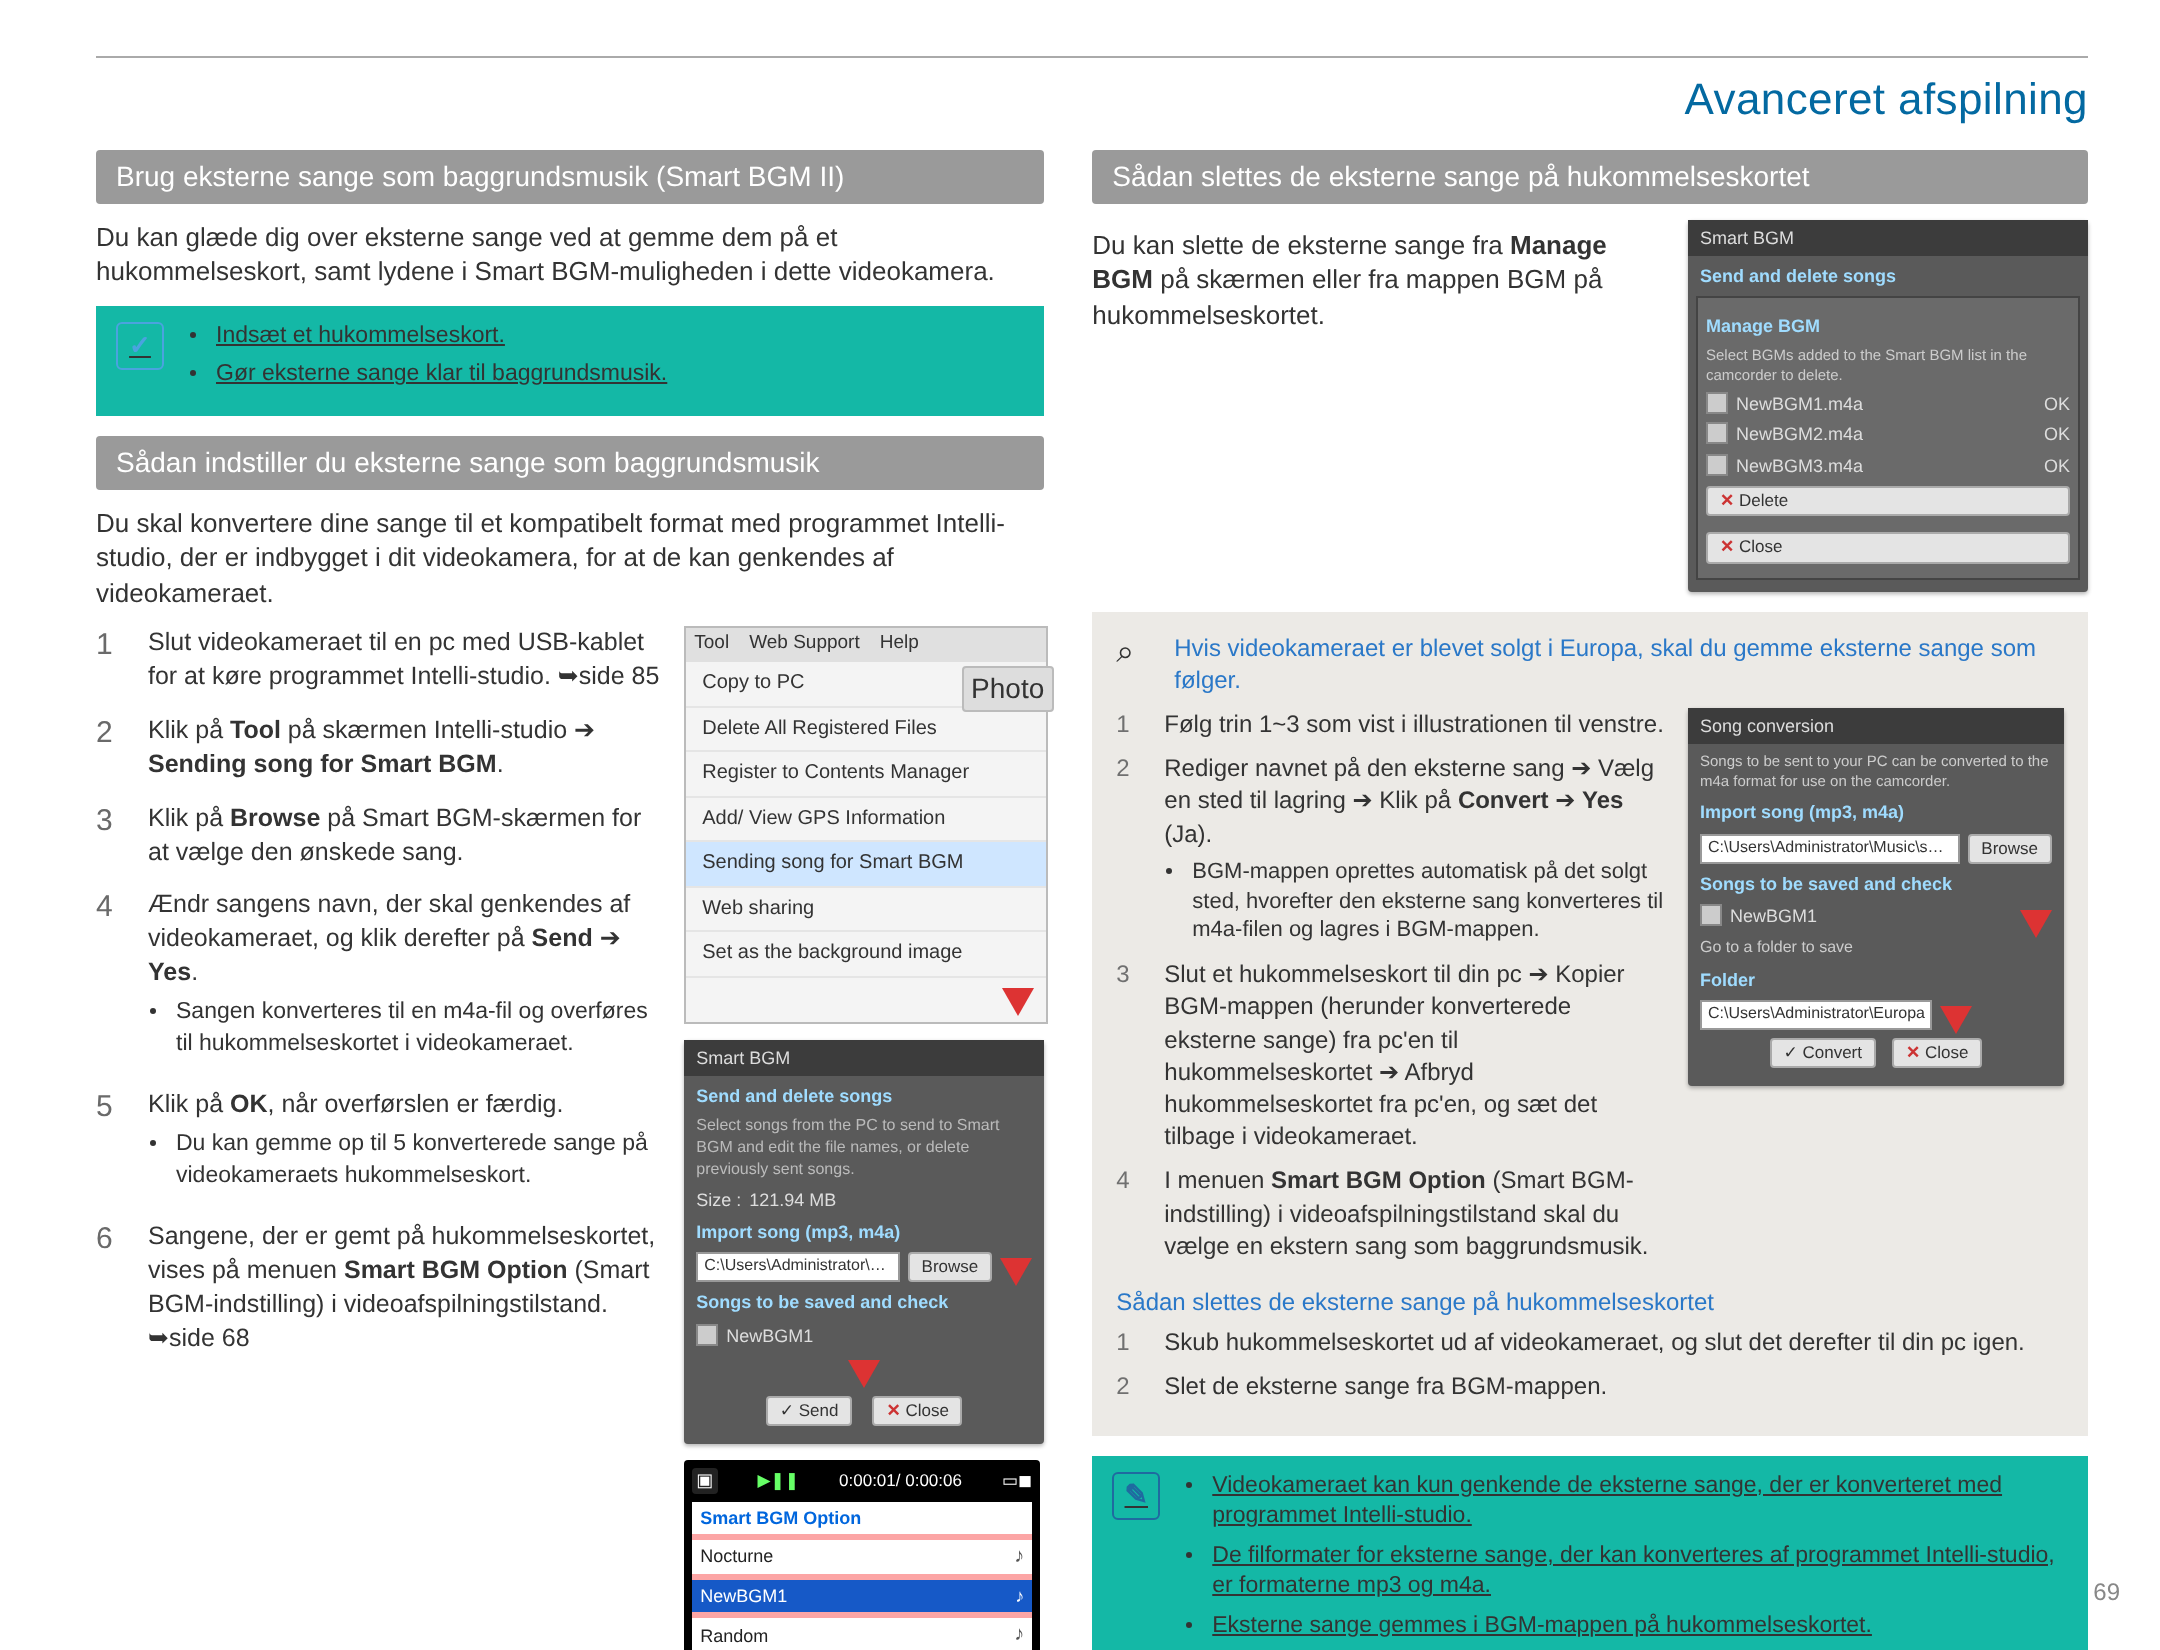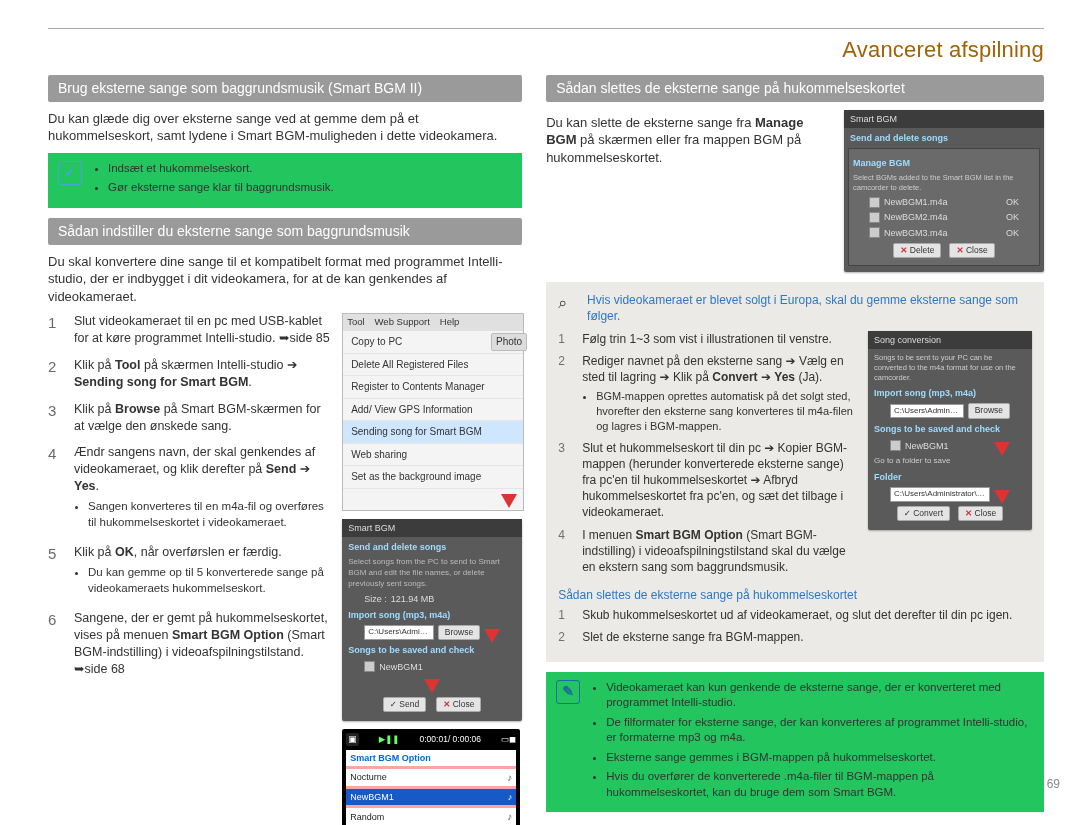--- a/index.html
+++ b/index.html
@@ -18,21 +18,21 @@
     padding: 28px 36px 20px 48px;
     position: relative;
   }
   .hrule {
     border-top: 1px solid #aaa;
     margin-bottom: 6px;
   }
   .header-title {
     text-align: right;
     font-size: 22px;
-    color: #a16207;
+    color: #0369a1;
     font-weight: 400;
     letter-spacing: .2px;
     margin-bottom: 10px;
   }
   .cols {
     display: flex;
     gap: 24px;
   }
   .col {
     flex: 1 1 0;
@@ -45,26 +45,27 @@
     background: #9a9a9a;
     color: #fff;
     padding: 4px 10px;
     font-size: 14px;
     border-radius: 2px;
     margin-bottom: 8px;
   }
   .banner.tight { margin-top: 10px; }
   p { margin: 4px 0 8px; }
   .callout {
-    background: #22c55e;
+    background: #14b8a6;
     padding: 8px 10px;
     display: flex;
     gap: 10px;
     align-items: flex-start;
     margin: 8px 0 10px;
+    text-decoration: underline;
   }
   .callout ul { margin: 0; padding-left: 16px; font-size: 11.5px; }
   .callout li { margin-bottom: 4px; }
   .callout .icon-box {
     width: 22px; height: 22px; flex: none;
     border: 1px solid #4aa3df; border-radius: 3px;
     display: flex; align-items: center; justify-content: center;
     color: #4aa3df; font-weight: bold;
   }
   .callout .icon-box.write { border-color:#1f6aa0; color:#1f6aa0; }
@@ -94,21 +95,21 @@
 
   
   .mini-shot {
     background: #5a5a5a;
     color: #ddd;
     font-size: 9px;
     padding: 6px;
     border-radius: 2px;
     box-shadow: 0 1px 2px rgba(0,0,0,.3);
   }
-  .mini-shot .row { display:flex; align-items:center; gap:4px; margin:3px 16px; }
+  .mini-shot .row { display:flex; gap:4px; margin:3px 0; }
   .mini-shot .chk { width:9px;height:9px;background:#ccc;border:1px solid #888; }
   .mini-shot .btn {
     background:#e4e4e4;color:#333;border:1px solid #aaa;border-radius:2px;
     font-size:8.5px;padding:1px 6px;
   }
   .mini-shot .title { background:#3c3c3c; margin:-6px -6px 4px; padding:3px 6px; font-size:9px;}
   .mini-shot .blue-head { color:#9fdcff; font-weight:600; margin:4px 0;}
   .mini-shot .field {
     background:#fff;color:#333;border:1px solid #999;padding:1px 3px;font-size:8px;
     display:inline-block; max-width:130px; overflow:hidden; text-overflow:ellipsis; white-space:nowrap;
@@ -141,41 +142,41 @@
   .playback .note-icon { font-size:10px;color:#555; }
 
   
   .studio-menu {
     background:#f4f4f4;border:1px solid #bbb;font-size:10px;color:#333;width:180px;
   }
   .studio-menu .bar { background:#e0e0e0;padding:2px 4px;display:flex;gap:10px;font-size:9.5px;}
   .studio-menu .item { padding:4px 8px;border-bottom:1px solid #e5e5e5; white-space:nowrap;}
   .studio-menu .item.hi { background:#cfe6ff; }
   .studio-menu .side-chip {
-    background:#ddd;border:1px solid #bbb;border-radius:2px;font-size:10px;padding:1px 4px;
+    background:#ddd;border:1px solid #bbb;border-radius:2px;font-size:14px;padding:1px 4px;
     position:absolute; right:-4px; top:2px;
   }
   .studio-menu .wrap { position:relative; }
 
   .blue-note { color:#2a78c8; }
   .blue-title { color:#2a78c8; margin:6px 0 4px; }
 
   .infobox {
     background:#eceae6; padding:10px 12px; margin-top:10px;
     font-size:12px;
   }
   .infobox .lead { display:flex; gap:20px; align-items:flex-start; margin-bottom:6px; }
   .infobox ol { margin:0; padding:0; list-style:none; }
   .infobox ol > li { display:flex; gap:10px; margin-bottom:6px; }
   .infobox ol > li > .num { width:14px;flex:none;color:#707070; }
   .infobox ol > li > .body { flex:1; }
   .infobox ul.sub { margin:4px 0 0 0; padding-left:14px; font-size:11px; list-style:disc; }
 
   .page-num {
-    position:absolute; right:20px; bottom:33px; color:#888; font-size:12px;
+    position:absolute; right:20px; bottom:21px; color:#888; font-size:12px;
   }
 
   .icon-check {
     width:16px;height:16px;display:inline-flex;align-items:center;justify-content:center;
   }
   .icon-check::before { content:"✓"; color:#4aa3df; font-weight:bold; }
   .icon-mag::before { content:"⌕"; font-size:16px; }
   .icon-pen::before { content:"✎"; font-size:14px; }
 
   .green-btn { background:#e6f4e0;border:1px solid #8dbf84; }
@@ -341,21 +342,21 @@
               <div class="row">
                   <span class="chk"></span>
                   <span>NewBGM2.m4a</span>
                   <span style="margin-left:auto;">OK</span>
                 </div>
               <div class="row">
                   <span class="chk"></span>
                   <span>NewBGM3.m4a</span>
                   <span style="margin-left:auto;">OK</span>
                 </div>
-              <div class="row" style="justify-content:center;gap:8px;margin-top:4px;">
+              <div class="row" style="justify-content:center;gap:8px;margin-top:4px;flex-direction:column;">
                 <span class="btn"><span class="red-x">✕</span> <span>Delete</span></span>
                 <span class="btn"><span class="red-x">✕</span> <span>Close</span></span>
               </div>
             </div>
           </div>
         </div>
       </div>
 
       <div class="infobox">
         <div class="lead">
@@ -381,21 +382,21 @@
               <li>
                   <span class="num">3</span>
                   <div class="body"><span>Slut et hukommelseskort til din pc ➔ Kopier BGM-mappen (herunder konverterede eksterne sange) fra pc'en til hukommelseskortet ➔ Afbryd hukommelseskortet fra pc'en, og sæt det tilbage i videokameraet.</span></div>
                 </li>
               <li>
                   <span class="num">4</span>
                   <div class="body"><span>I menuen <b>Smart BGM Option</b> (Smart BGM-indstilling) i videoafspilningstilstand skal du vælge en ekstern sang som baggrundsmusik.</span></div>
                 </li>
             </ol>
           </div>
-          <div class="right" style="width:164px;">
+          <div class="right" style="width:188px;">
             <div class="mini-shot">
               <div class="title">Song conversion</div>
               <div style="font-size:7.5px;color:#ccc;">Songs to be sent to your PC can be converted to the m4a format for use on the camcorder.</div>
               <div class="blue-head">Import song (mp3, m4a)</div>
               <div class="row">
                 <span class="field">C:\Users\Administrator\Music\sample.m4a</span>
                 <span class="btn">Browse</span>
               </div>
               <div class="blue-head">Songs to be saved and check</div>
               <div class="row">

